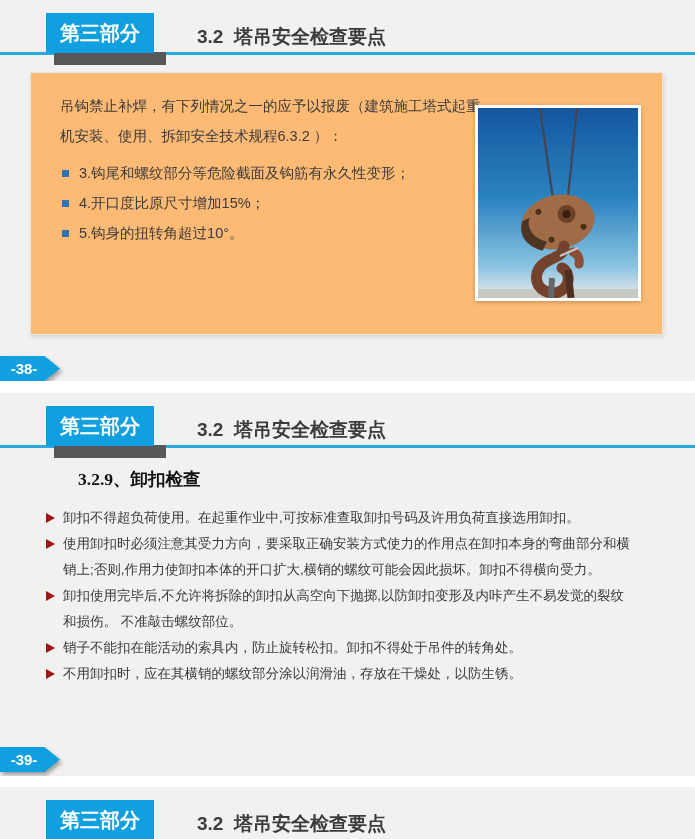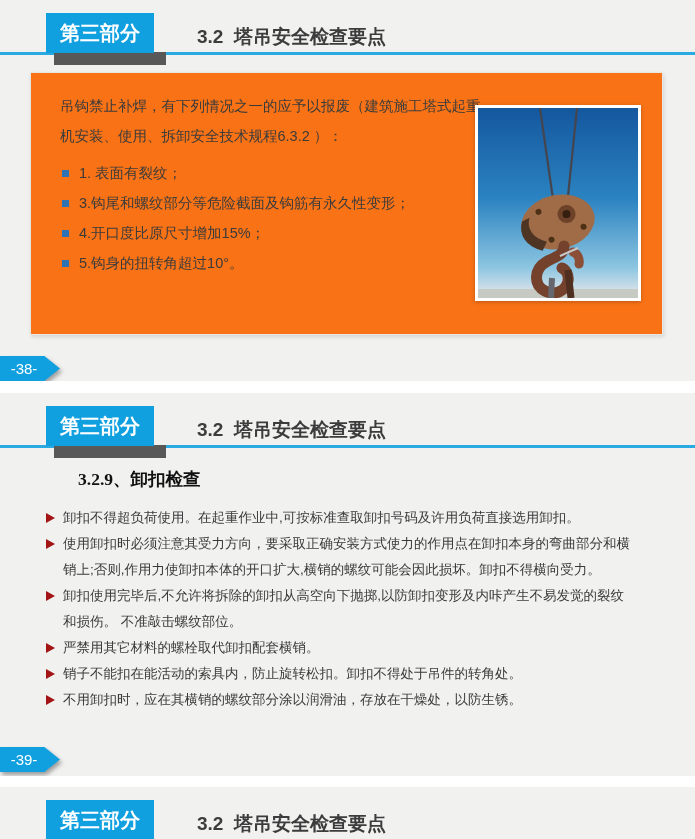--- a/index.html
+++ b/index.html
@@ -28,27 +28,27 @@
     position:absolute;left:197px;top:24px;z-index:2;
     font-size:19px;font-weight:bold;color:#3c3c3c;white-space:pre;
   }
 
   
   .badge{position:absolute;left:0;z-index:5;filter:drop-shadow(2px 3px 2px rgba(0,0,0,0.35));}
   .badge-shape{
     display:flex;align-items:center;justify-content:center;
     width:60px;height:25px;background:var(--accent-blue,#10a0e0);
     clip-path:polygon(0 0,74% 0,100% 50%,74% 100%,0 100%);
-    color:#ffffff;font-size:15px;padding-right:12px;box-sizing:border-box;
+    color:#ffffff;font-size:15px;padding-right:12px;box-sizing:border-box;font-weight:bold;
   }
 
   
   .panel{
     position:absolute;left:30px;top:72px;width:633px;height:263px;
-    background:#f97316;border:1px solid #e7e7e6;box-sizing:border-box;
+    background:#fdba74;border:1px solid #e7e7e6;box-sizing:border-box;
     box-shadow:1px 2px 4px rgba(0,0,0,0.12);
   }
   .intro{
     position:absolute;left:29px;top:18px;width:432px;
     margin:0;font-size:14.5px;line-height:30px;color:#3b3b3b;
   }
   .sq-list{position:absolute;left:31px;top:85px;margin:0;padding:0;list-style:none;}
   .sq-item{display:flex;align-items:center;height:30px;font-size:14.5px;color:#3b3b3b;}
   .sq{width:7px;height:7px;background:var(--bullet-blue,#2e74b5);margin-right:10px;flex:0 0 auto;}
 
@@ -84,24 +84,20 @@
       <div class="hd-rule"></div>
       <div class="hd-shadow"></div>
       <div class="hd-box">第三部分</div>
       <div class="hd-title">3.2  塔吊安全检查要点</div>
     </header>
 
     <div class="panel">
       <p class="intro">吊钩禁止补焊，有下列情况之一的应予以报废（建筑施工塔式起重机安装、使用、拆卸安全技术规程6.3.2 ）：</p>
       <ul class="sq-list">
 
-          <li class="sq-item">
-            <span class="sq"></span>
-            <span>1. 表面有裂纹；</span>
-          </li>
 
 
           <li class="sq-item">
             <span class="sq"></span>
             <span>3.钩尾和螺纹部分等危险截面及钩筋有永久性变形；</span>
           </li>
 
           <li class="sq-item">
             <span class="sq"></span>
             <span>4.开口度比原尺寸增加15%；</span>
@@ -171,24 +167,20 @@
             <span class="tri"></span>
             <span class="tri-text">使用卸扣时必须注意其受力方向，要采取正确安装方式使力的作用点在卸扣本身的弯曲部分和横销上;否则,作用力使卸扣本体的开口扩大,横销的螺纹可能会因此损坏。卸扣不得横向受力。</span>
           </li>
 
 
           <li class="tri-item">
             <span class="tri"></span>
             <span class="tri-text">卸扣使用完毕后,不允许将拆除的卸扣从高空向下抛掷,以防卸扣变形及内咔产生不易发觉的裂纹和损伤。 不准敲击螺纹部位。</span>
           </li>
 
-          <li class="tri-item">
-            <span class="tri"></span>
-            <span class="tri-text">严禁用其它材料的螺栓取代卸扣配套横销。</span>
-          </li>
 
 
           <li class="tri-item">
             <span class="tri"></span>
             <span class="tri-text">销子不能扣在能活动的索具内，防止旋转松扣。卸扣不得处于吊件的转角处。</span>
           </li>
 
           <li class="tri-item">
             <span class="tri"></span>
             <span class="tri-text">不用卸扣时，应在其横销的螺纹部分涂以润滑油，存放在干燥处，以防生锈。</span>

